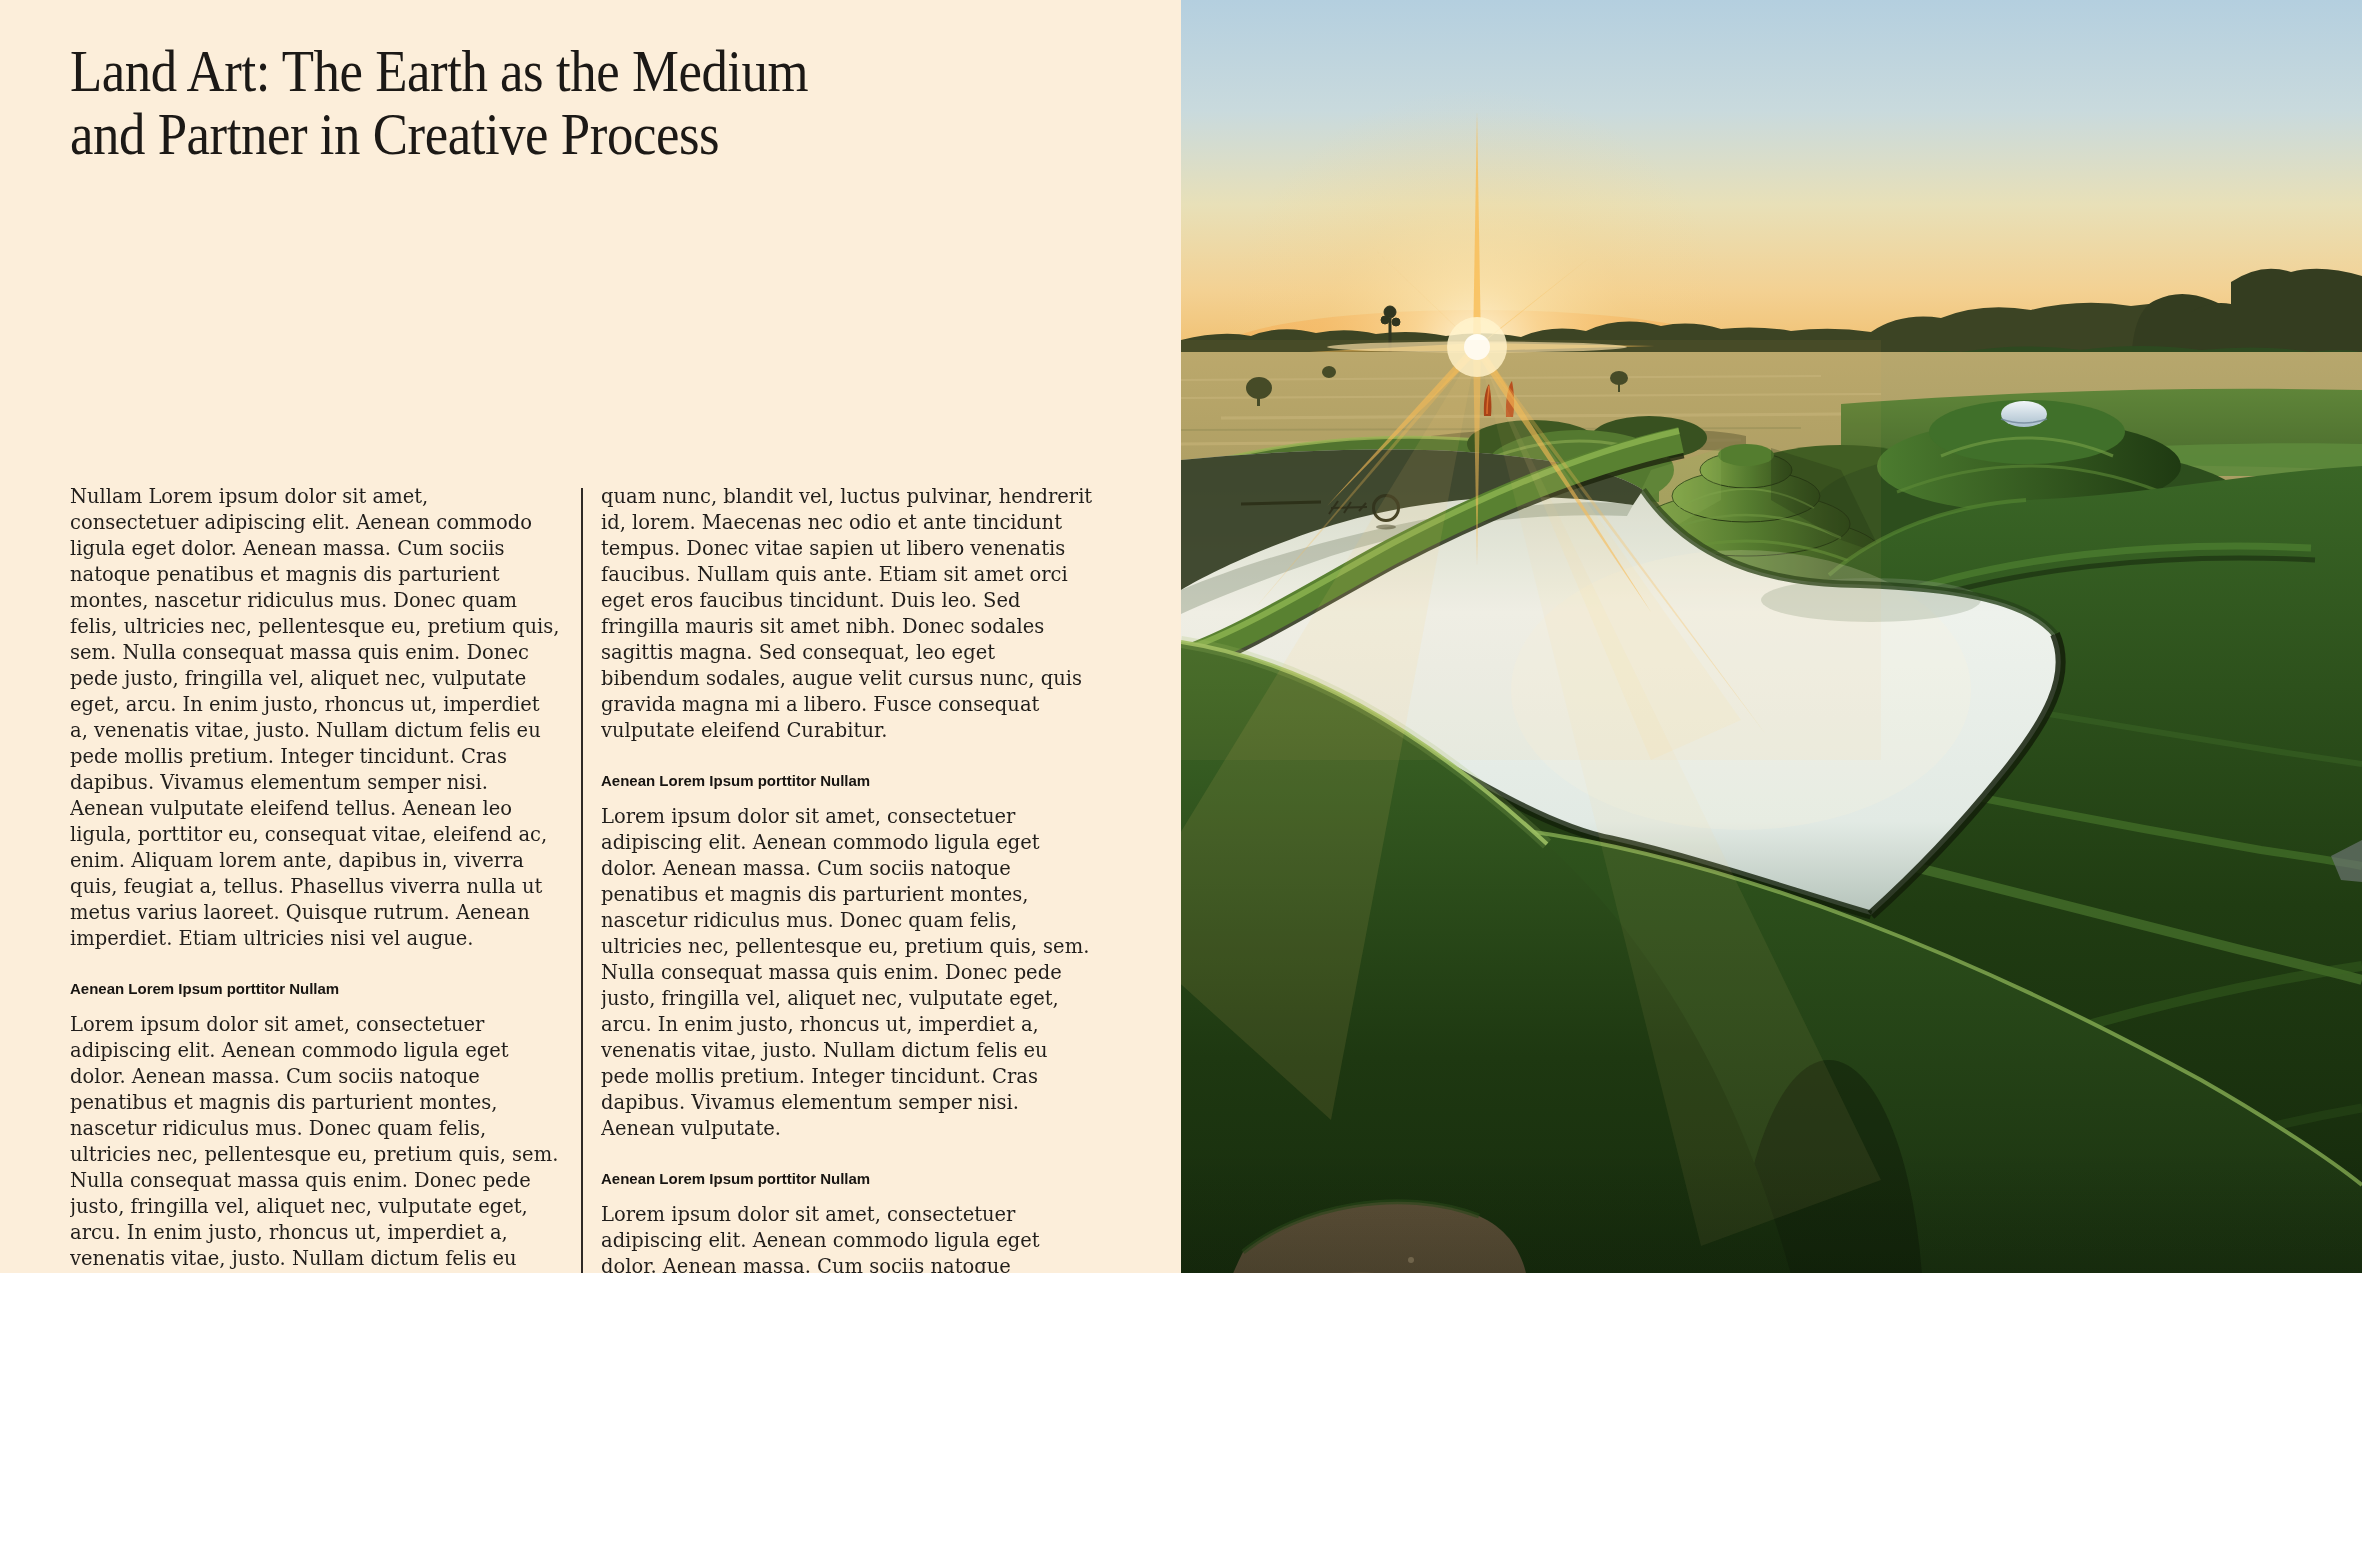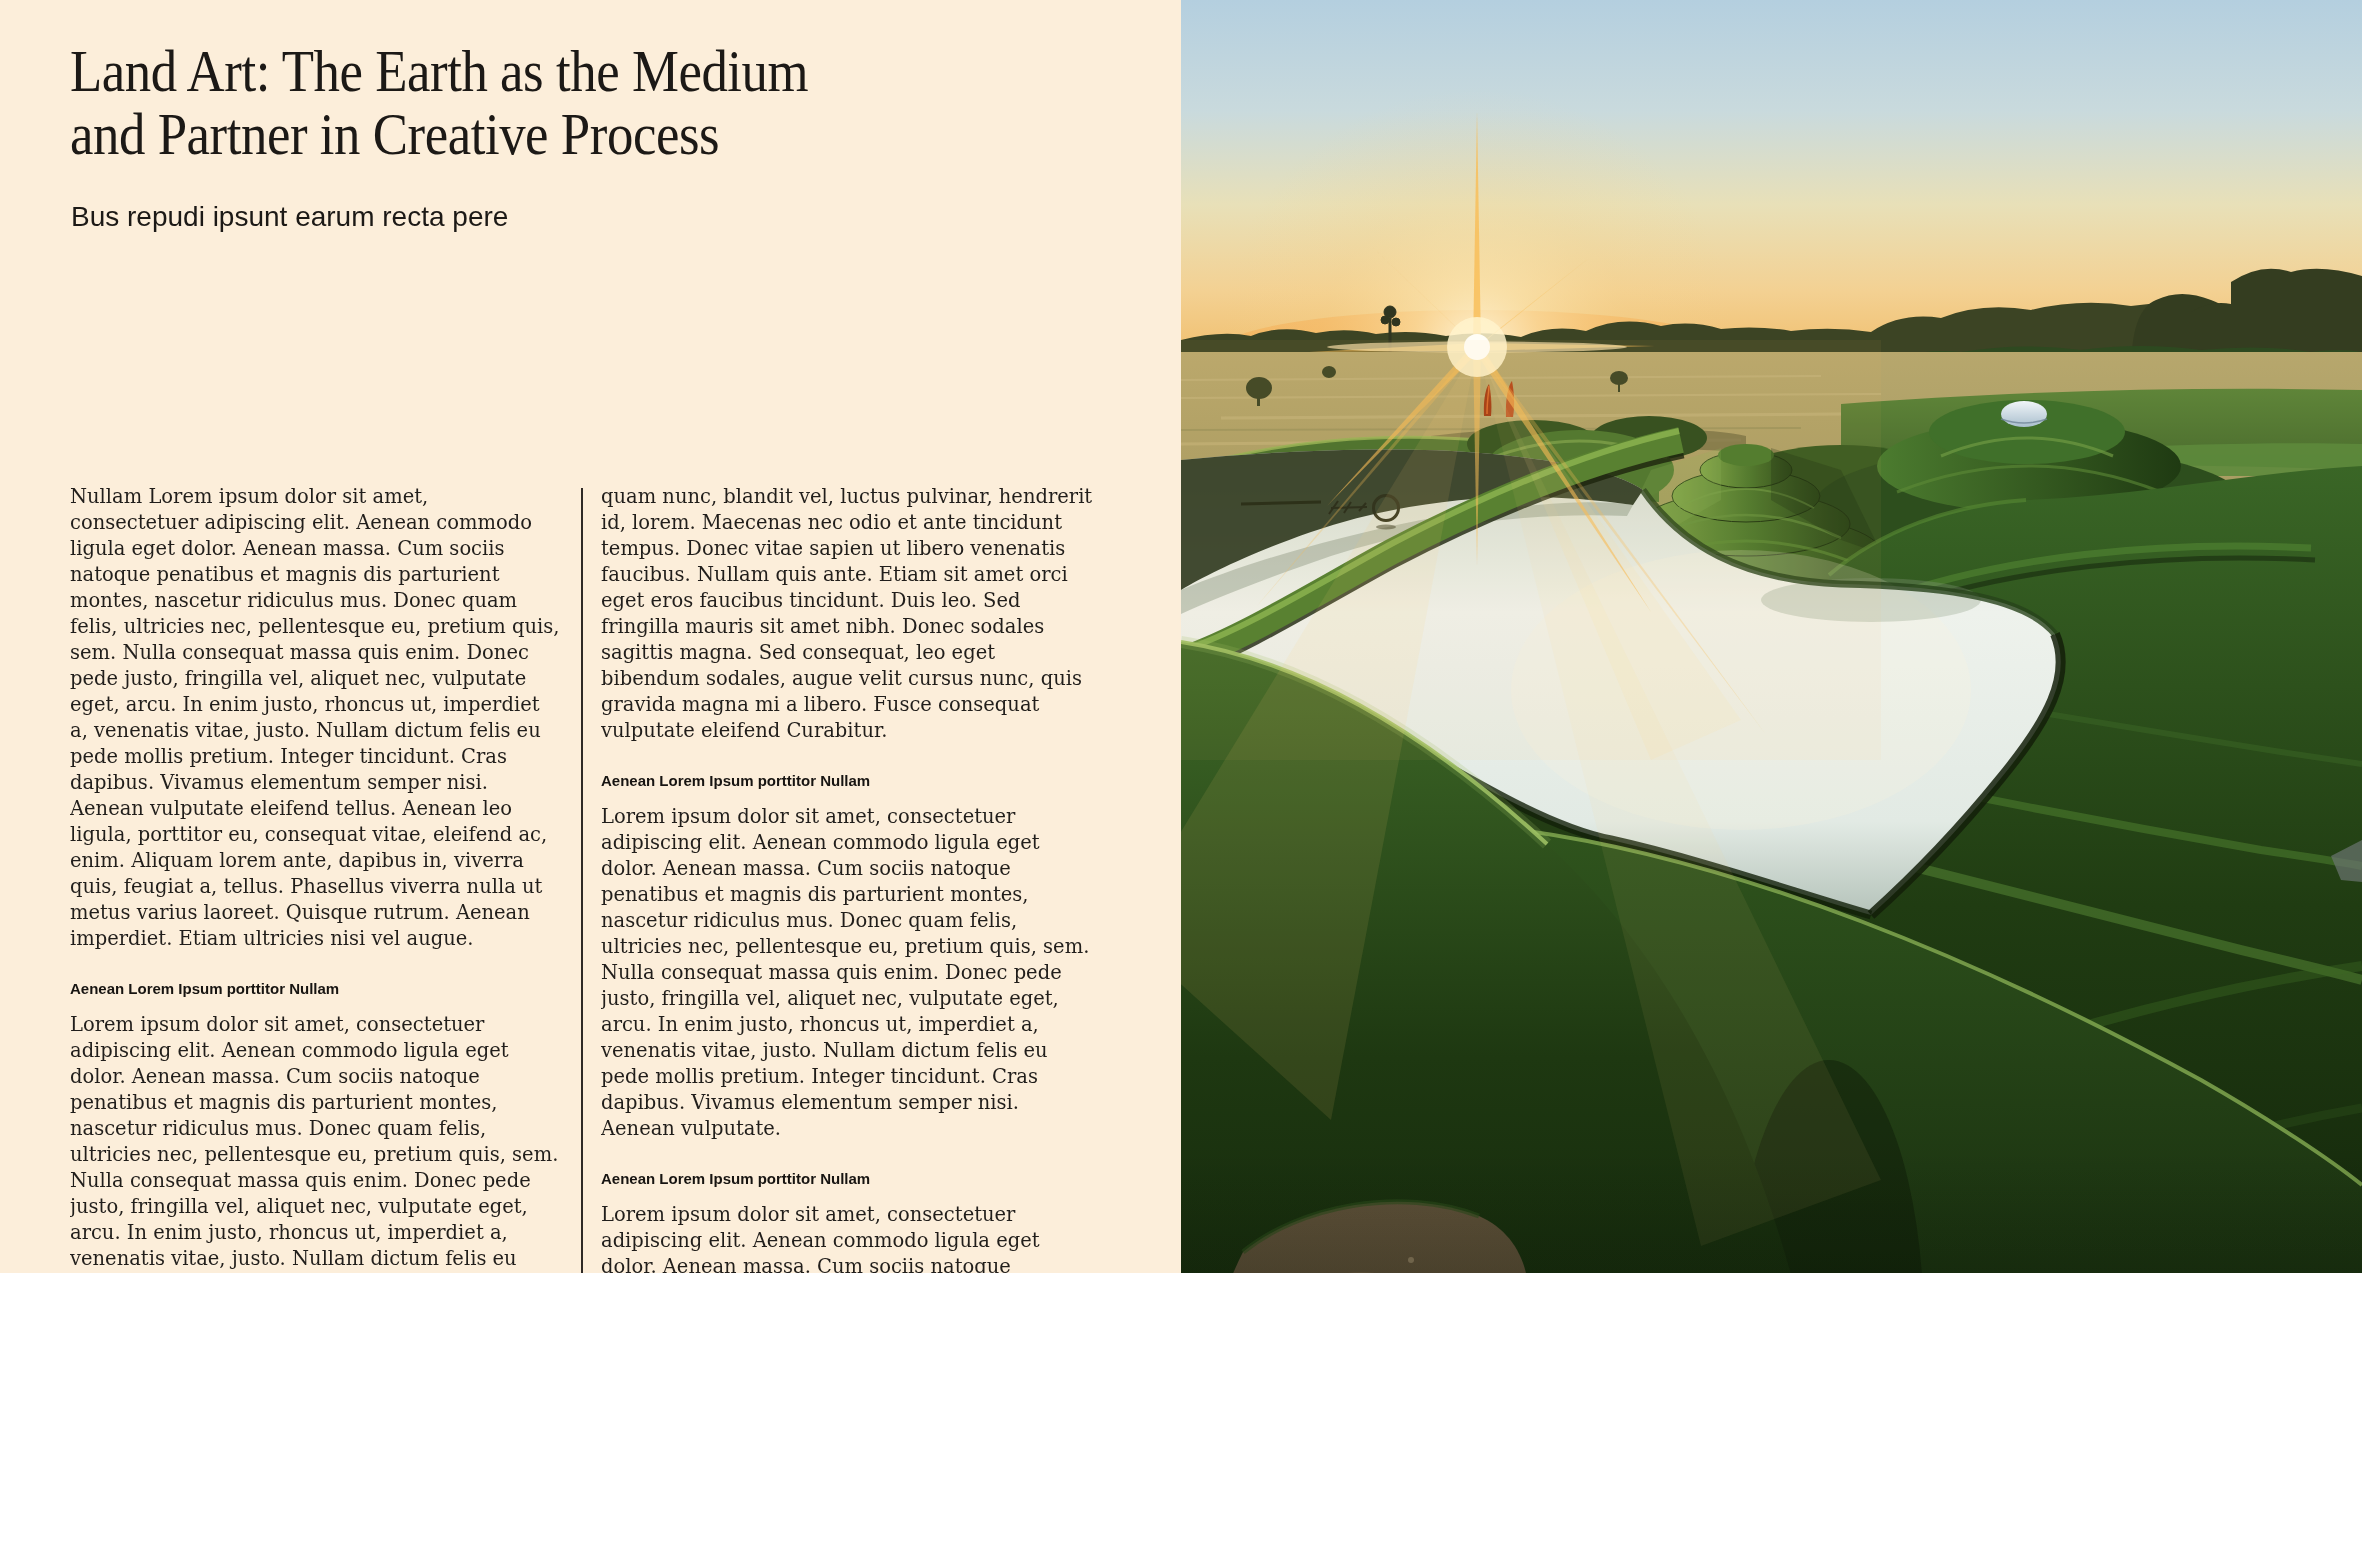--- a/index.html
+++ b/index.html
@@ -51,21 +51,20 @@
 </head>
 <body>
 
 <div class="spread">
 
   <h1 class="page-title">
     <span>Land Art: The Earth as the Medium</span>
     <span>and Partner in Creative Process</span>
   </h1>
 
-  <h2 class="page-subtitle">Bus repudi ipsunt earum recta pere</h2>
 
   <div class="body-col col-1">
     <p>Nullam Lorem ipsum dolor sit amet, consectetuer adipiscing elit. Aenean commodo ligula eget dolor. Aenean massa. Cum sociis natoque penatibus et magnis dis parturient montes, nascetur ridiculus mus. Donec quam felis, ultricies nec, pellentesque eu, pretium quis, sem. Nulla consequat massa quis enim. Donec pede justo, fringilla vel, aliquet nec, vulputate eget, arcu. In enim justo, rhoncus ut, imperdiet a, venenatis vitae, justo. Nullam dictum felis eu pede mollis pretium. Integer tincidunt. Cras dapibus. Vivamus elementum semper nisi. Aenean vulputate eleifend tellus. Aenean leo ligula, porttitor eu, consequat vitae, eleifend ac, enim. Aliquam lorem ante, dapibus in, viverra quis, feugiat a, tellus. Phasellus viverra nulla ut metus varius laoreet. Quisque rutrum. Aenean imperdiet. Etiam ultricies nisi vel augue.</p>
     <h3>Aenean Lorem Ipsum porttitor Nullam</h3>
     <p>Lorem ipsum dolor sit amet, consectetuer adipiscing elit. Aenean commodo ligula eget dolor. Aenean massa. Cum sociis natoque penatibus et magnis dis parturient montes, nascetur ridiculus mus. Donec quam felis, ultricies nec, pellentesque eu, pretium quis, sem. Nulla consequat massa quis enim. Donec pede justo, fringilla vel, aliquet nec, vulputate eget, arcu. In enim justo, rhoncus ut, imperdiet a, venenatis vitae, justo. Nullam dictum felis eu pede mollis pretium. Integer tincidunt. Cras dapibus. Vivamus elementum semper nisi. Aenean vulputate eleifend tellus. Aenean leo ligula, porttitor eu, consequat vitae, eleifend ac, enim. Aliquam lorem ante, dapibus in, viverra quis, feugiat a, tellus. Phasellus viverra nulla ut metus varius laoreet. Quisque rutrum. Aenean imperdiet. Etiam ultricies nisi vel augue. Curabitur ullamcorper ultricies nisi. Nam eget dui. Etiam rhoncus. Maecenas tempus, tellus eget condimentum rhoncus, sem quam semper libero, sit amet adipiscing sem neque sed ipsum. Nam</p>
   </div>
 
   <div class="col-divider"></div>
 
   <div class="body-col col-2">

